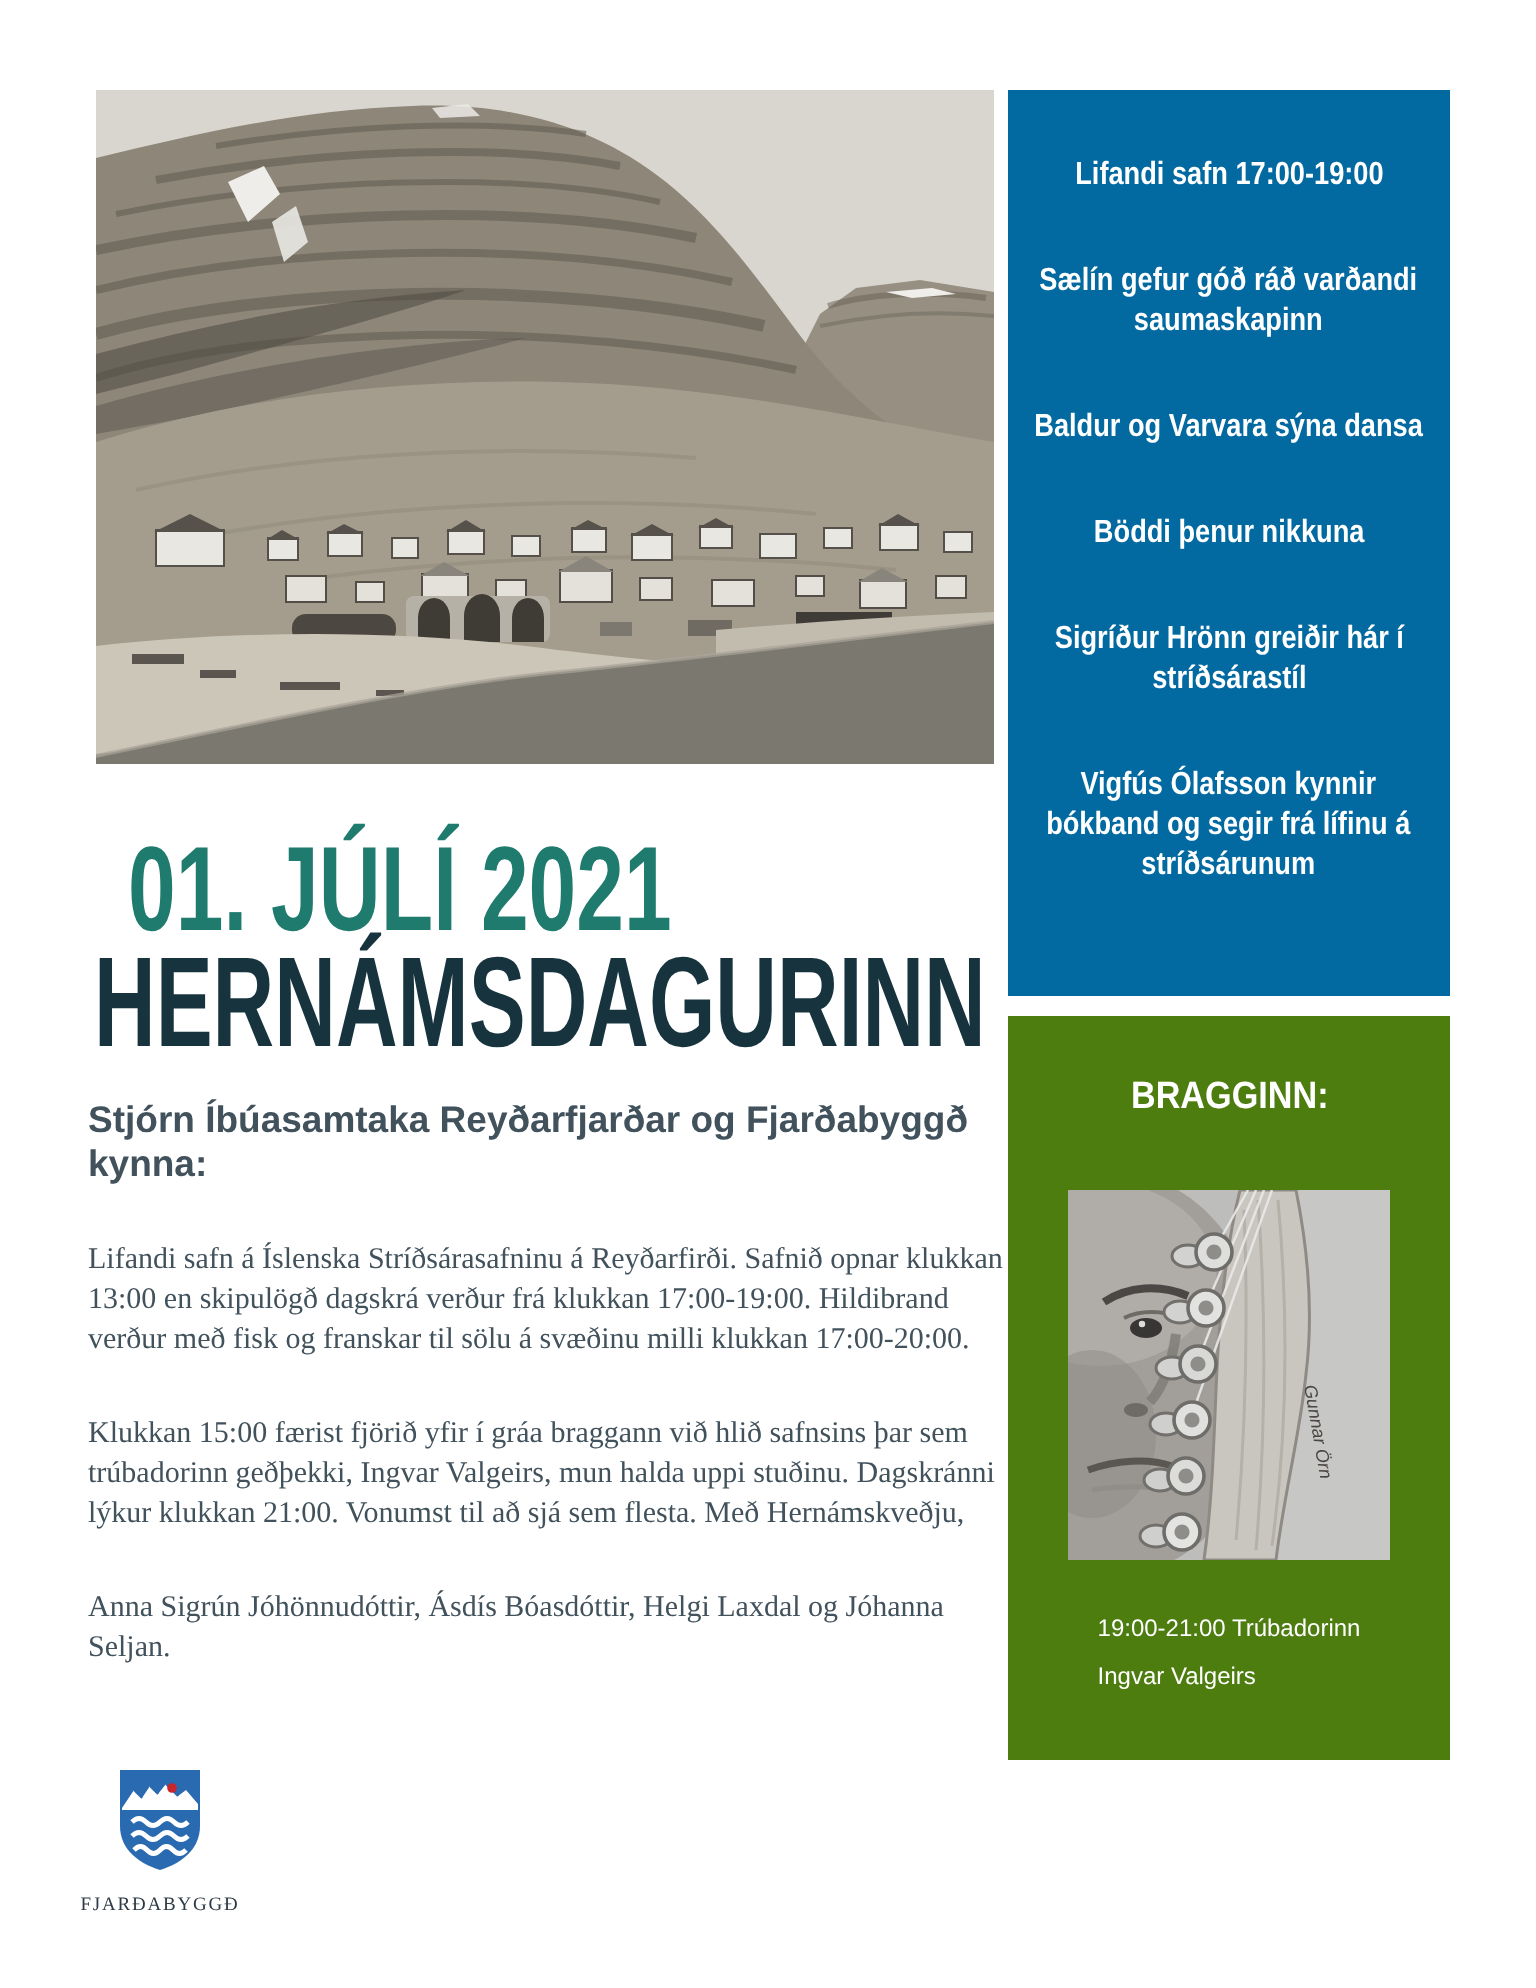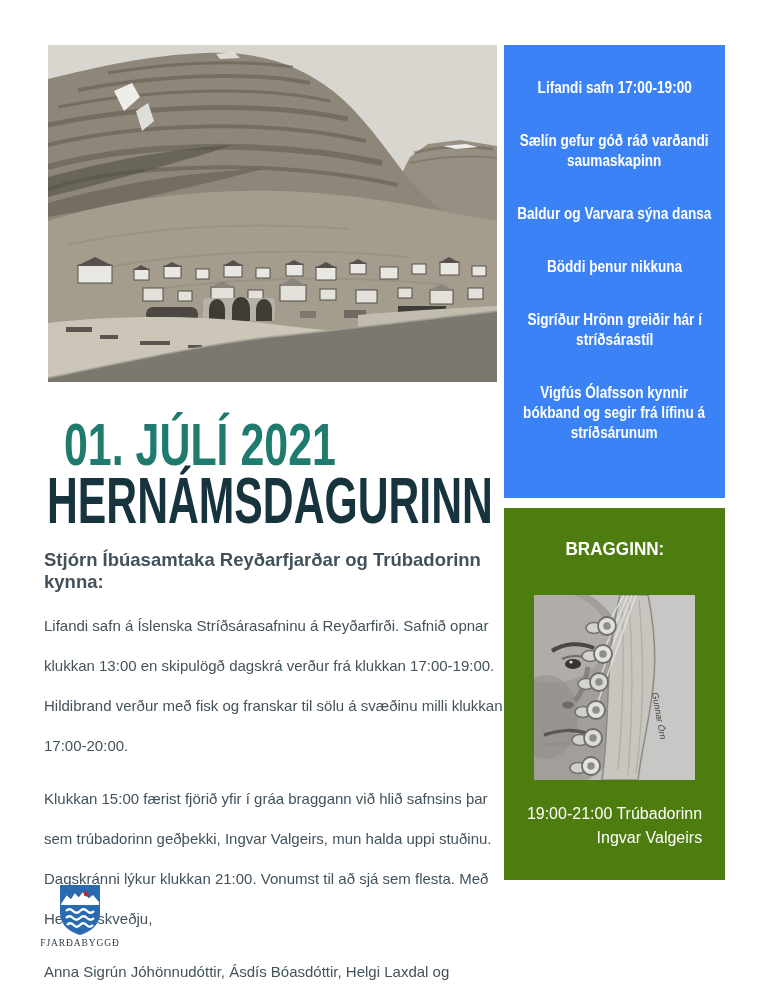--- a/index.html
+++ b/index.html
@@ -5,56 +5,56 @@
   * { margin:0; padding:0; box-sizing:border-box; }
   html,body { width:768px; height:994px; background:#ffffff; overflow:hidden;
               font-family:"Liberation Sans", sans-serif; }
   .abs { position:absolute; }
 
   
   #hero-photo { left:48px; top:45px; width:449px; height:337px; }
 
   
   #schedule-box { left:504px; top:45px; width:221px; height:453px;
-                  background:#3b82f6; display:flex; flex-direction:column;
+                  background:#0369a1; display:flex; flex-direction:column;
                   align-items:center; padding-top:33px; gap:33px; }
   .schedule-item { color:#ffffff; font-weight:bold; font-size:16px; line-height:20px;
                    white-space:pre; text-align:center;
                    transform:scaleX(0.85); transform-origin:center top; }
 
   
   #bragginn-box { left:504px; top:508px; width:221px; height:372px;
                   background:#4d7c0f; display:flex; flex-direction:column;
                   align-items:center; padding-top:29px; }
   #bragginn-title { color:#ffffff; font-weight:bold; font-size:19px; line-height:24px;
                     white-space:pre; transform:scaleX(0.9); transform-origin:center top; }
   #bragginn-photo { margin-top:34px; width:161px; height:185px; display:block; }
-  #bragginn-caption { margin-top:22px; color:#ffffff; font-size:16px; line-height:24px;
-                      text-align:right; white-space:pre-line; }
+  #bragginn-caption { margin-top:22px; color:#ffffff; font-size:12px; line-height:24px;
+                      text-align:left; white-space:pre-line; }
 
   
   #title-block { left:47px; top:416px; width:470px; }
   #date-title { color:#1f7b6e; font-weight:bold; font-size:60px; line-height:58px;
                 white-space:pre; margin-left:17px;
                 transform:scaleX(0.715); transform-origin:left top; }
   #main-title { color:#16333e; font-weight:bold; font-size:64px; line-height:60px;
                 white-space:pre; margin-top:-3px;
                 transform:scaleX(0.667); transform-origin:left top; }
 
   
   #intro { left:44px; top:549px; width:464px; color:#42525c; }
   #intro-heading { font-weight:bold; font-size:18.5px; line-height:22px;
                    white-space:pre-line; }
-  .intro-para { font-size:15px; line-height:40px; margin-top:13px; }
+  .intro-para { font-size:15px; line-height:20px; margin-top:27px;font-family:Liberation Serif, serif; }
 
   
   #footer-logo { left:44px; top:884px; width:72px; display:flex;
                  flex-direction:column; align-items:center; }
   #coat-of-arms { width:42px; height:52px; display:block; }
-  #municipality-name { margin-top:2px; font-family:"Liberation Serif", serif;
+  #municipality-name { margin-top:12px; font-family:"Liberation Serif", serif;
                        font-size:9.5px; letter-spacing:0.9px; color:#2e3b47;
                        white-space:pre; }
 </style>
 </head>
 <body>
 
 <div class="abs" id="hero-photo">
   <svg width="449" height="337" viewBox="0 0 449 337">
 
     <rect x="0" y="0" width="449" height="337" fill="#d9d6cf"></rect>
@@ -244,21 +244,21 @@
   <div id="bragginn-caption">19:00-21:00 Trúbadorinn
 Ingvar Valgeirs</div>
 </div>
 
 <div class="abs" id="title-block">
   <div id="date-title">01. JÚLÍ 2021</div>
   <div id="main-title">HERNÁMSDAGURINN</div>
 </div>
 
 <div class="abs" id="intro">
-  <div id="intro-heading">Stjórn Íbúasamtaka Reyðarfjarðar og Trúbadorinn
+  <div id="intro-heading">Stjórn Íbúasamtaka Reyðarfjarðar og Fjarðabyggð
 kynna:</div>
   <p class="intro-para">Lifandi safn á Íslenska Stríðsárasafninu á Reyðarfirði. Safnið opnar klukkan 13:00 en skipulögð dagskrá verður frá klukkan 17:00-19:00. Hildibrand verður með fisk og franskar til sölu á svæðinu milli klukkan 17:00-20:00.</p>
   <p class="intro-para">Klukkan 15:00 færist fjörið yfir í gráa braggann við hlið safnsins þar sem trúbadorinn geðþekki, Ingvar Valgeirs, mun halda uppi stuðinu. Dagskránni lýkur klukkan 21:00. Vonumst til að sjá sem flesta. Með Hernámskveðju,</p>
   <p class="intro-para">Anna Sigrún Jóhönnudóttir, Ásdís Bóasdóttir, Helgi Laxdal og Jóhanna Seljan.</p>
 </div>
 
 <div class="abs" id="footer-logo">
   <svg id="coat-of-arms" viewBox="0 0 42 52">
     <path d="M1,1 H41 V29 C41,41 31,48 21,51 C11,48 1,41 1,29 Z" fill="#2a6ab0"></path>
 

